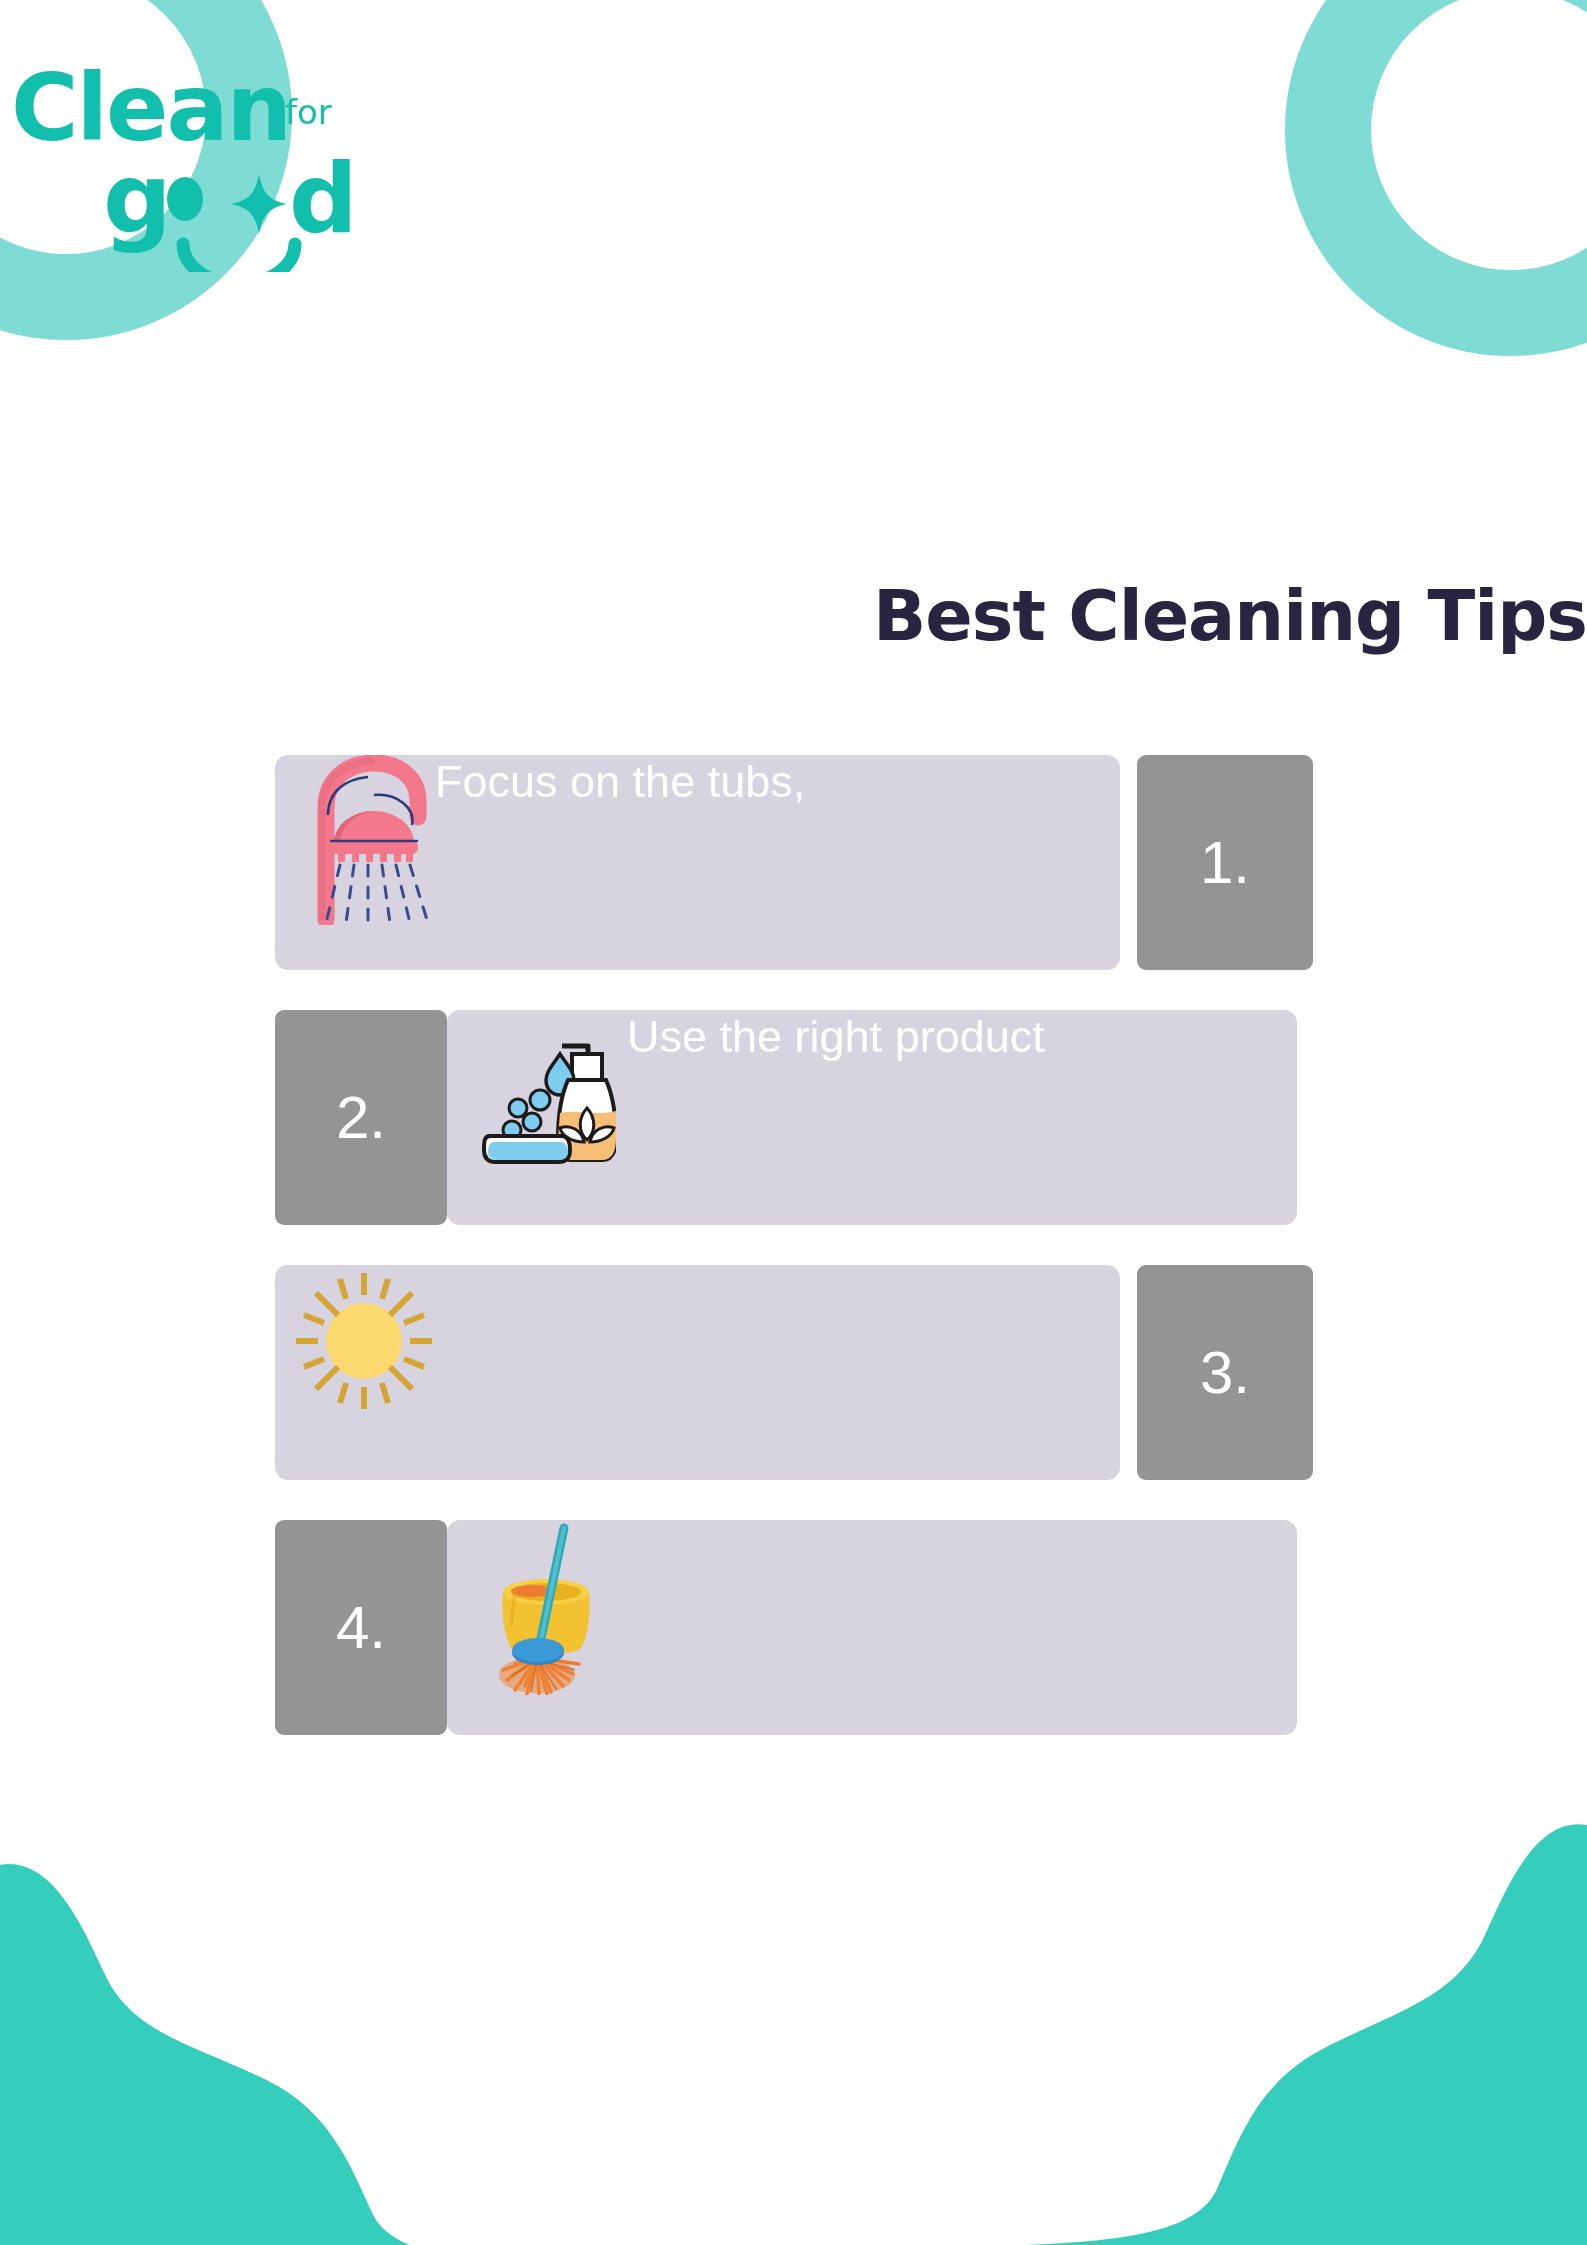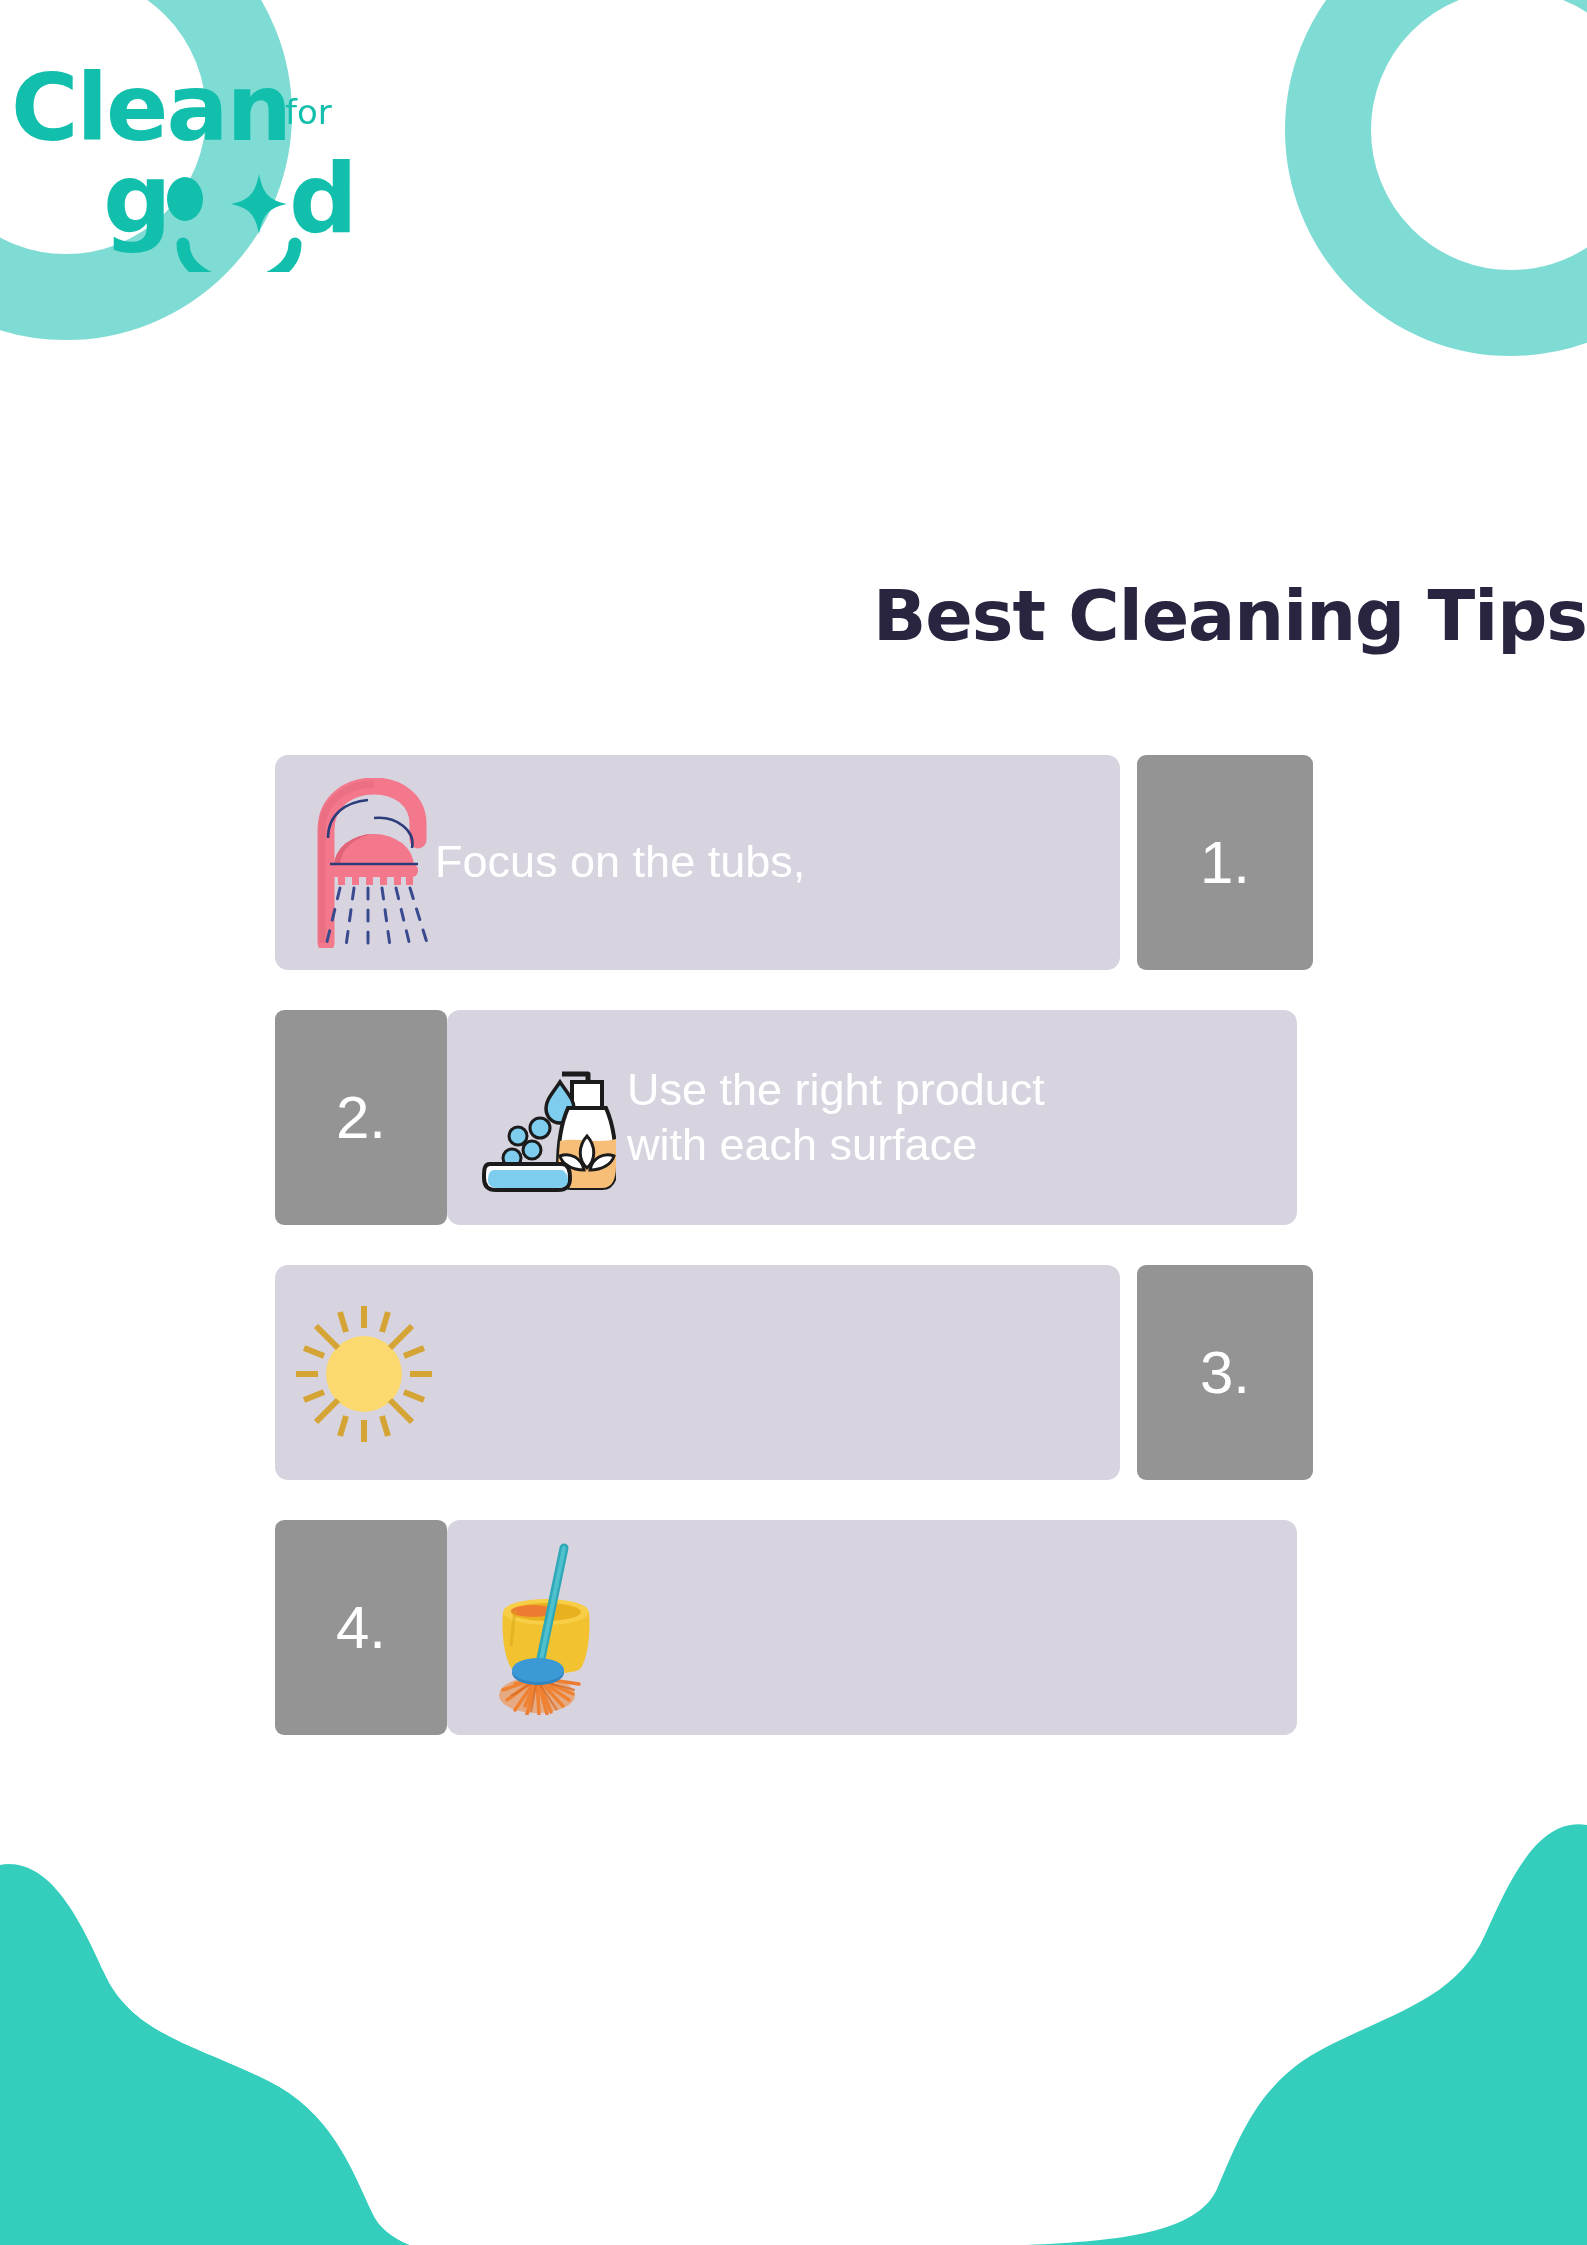--- a/index.html
+++ b/index.html
@@ -51,21 +51,21 @@
     color:#ffffff;
     font-size:60px;
     font-weight:400;
     font-family:"Liberation Sans", sans-serif;
   }
 
   .card {
     flex:1 1 auto;
     background:#D7D4E0;
     border-radius:13px;
-    display:flex; align-items:center;
+    display:flex; align-items:flex-start;
     padding:0 10px;
     min-height:215px;
   }
 
   .row.order-text-first .card { margin-right:17px; }
   .row.order-num-first .card { }
 
   .icon-cell {
     flex:0 0 auto;
     width:150px;
@@ -187,21 +187,20 @@
           <circle cx="42" cy="98" r="9" fill="#7ECCEE" stroke="#1B1B1B" stroke-width="3"></circle>
           <circle cx="56" cy="112" r="9" fill="#7ECCEE" stroke="#1B1B1B" stroke-width="3"></circle>
           <circle cx="36" cy="120" r="9" fill="#7ECCEE" stroke="#1B1B1B" stroke-width="3"></circle>
 
           <path d="M14,126 L86,126 C92,126 94,132 94,140 C94,148 90,152 82,152 L20,152 C12,152 8,148 8,140 C8,132 8,126 14,126 Z" fill="#ffffff" stroke="#1B1B1B" stroke-width="4"></path>
           <path d="M18,132 L86,132 C90,134 92,138 92,142 C92,148 88,150 80,150 L22,150 C14,150 12,146 12,142 C12,136 14,132 18,132 Z" fill="#7ECCEE"></path>
         </svg>
       </div>
       <div class="tip-text">
         <span class="ln">Use the right product</span>
-        <span class="ln">with each surface</span>
       </div>
     </div>
   </div>
 
   <div class="row row3 order-text-first">
     <div class="card">
       <div class="icon-cell">
         <svg width="140" height="150" viewBox="0 0 140 150">
           <circle cx="70" cy="76" r="38" fill="#FBD96E"></circle>
           <g stroke="#D4A435" stroke-width="6" stroke-linecap="butt">

